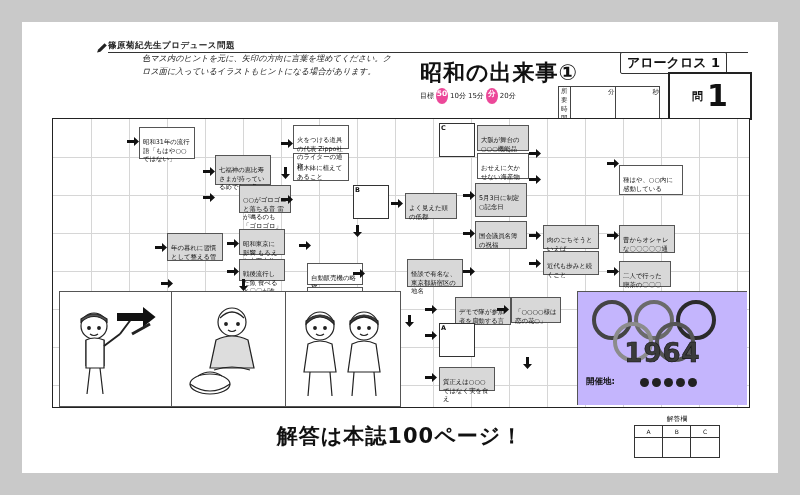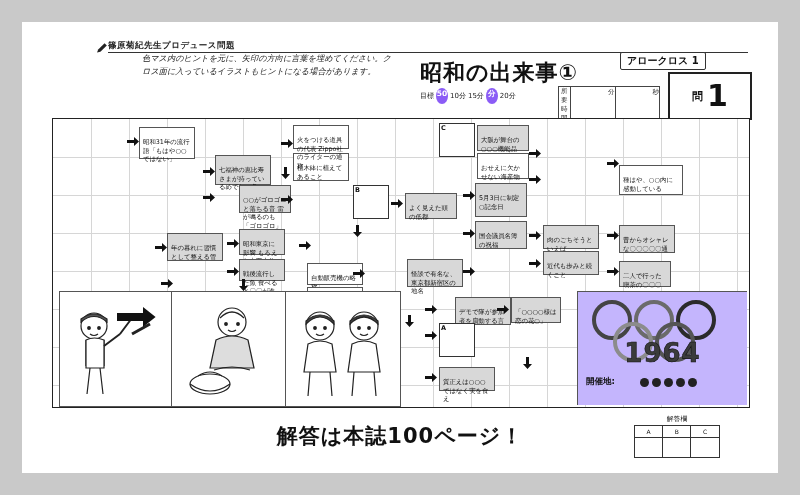--- a/index.html
+++ b/index.html
@@ -34,30 +34,30 @@
   }
   .title{
     position:absolute;left:398px;top:36px;
     font-size:22px;font-weight:bold;color:#111;letter-spacing:1px;
   }
   .crossbadge{
     position:absolute;left:598px;top:30px;
     border:1px solid #333;border-radius:2px;padding:1px 6px;
     font-size:7.5px;font-weight:bold;color:#111;background:#fff;
   }
-  .crossbadge .ar{font-size:10px;}
+  .crossbadge .ar{font-size:13px;}
   .meta{
     position:absolute;left:398px;top:66px;width:190px;
     font-size:7.5px;color:#222;
   }
   .meta .row{display:flex;align-items:center;gap:2px;line-height:1.5;}
   .meta .lbl{font-size:7px;}
   .circnum{
     display:inline-block;width:12px;height:16px;border-radius:50%;
-    background:#8b5cf6;color:#fff;font-size:7.5px;line-height:12px;
+    background:#ec4899;color:#fff;font-size:7.5px;line-height:12px;
     text-align:center;font-weight:bold;
   }
   .timebox{
     position:absolute;left:536px;top:64px;width:100px;
     border:1px solid #444;font-size:6.5px;color:#222;
   }
   .timebox .tr{display:flex;border-bottom:1px solid #444;gap:37px;}
   .timebox .tr:last-child{border-bottom:none;}
   .timebox .tc{flex:1;text-align:center;padding:1px 0;border-right:1px solid #444;}
   .timebox .tc:last-child{border-right:none;}

